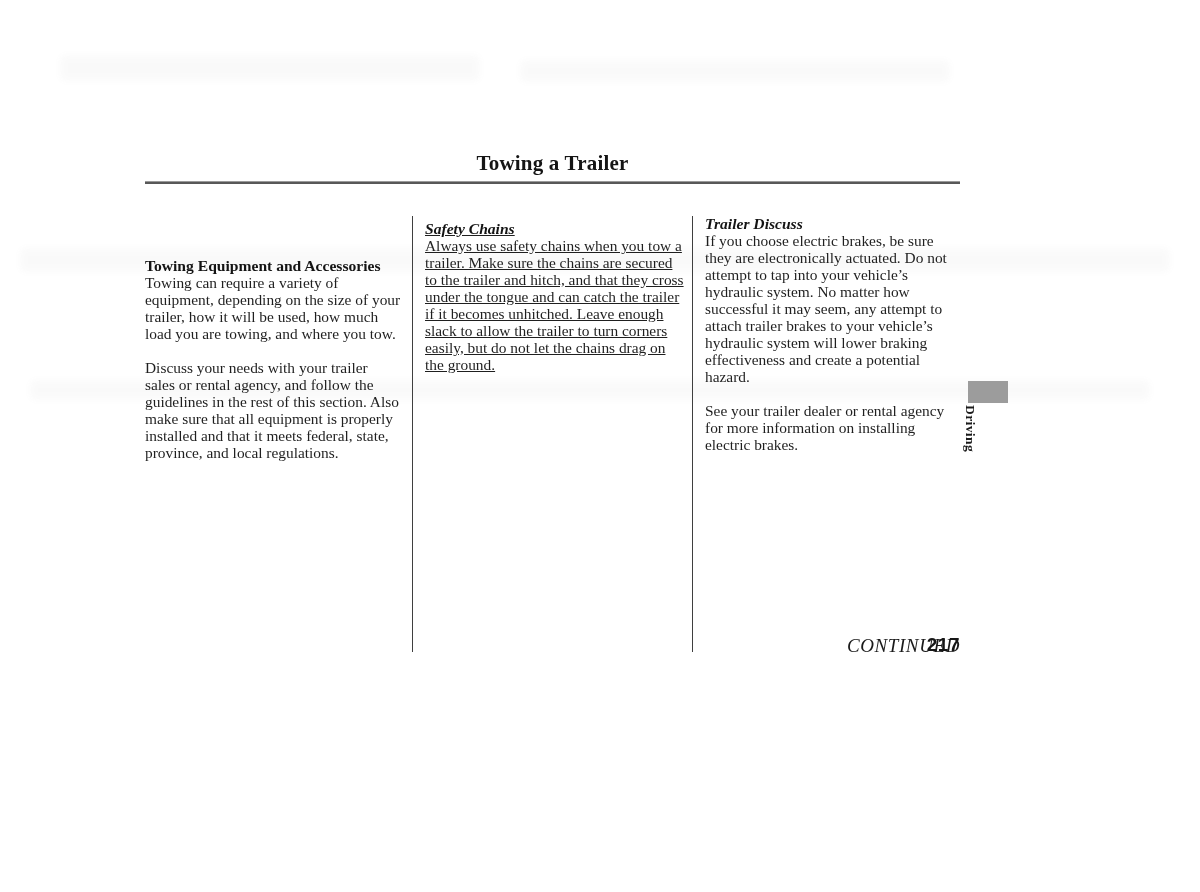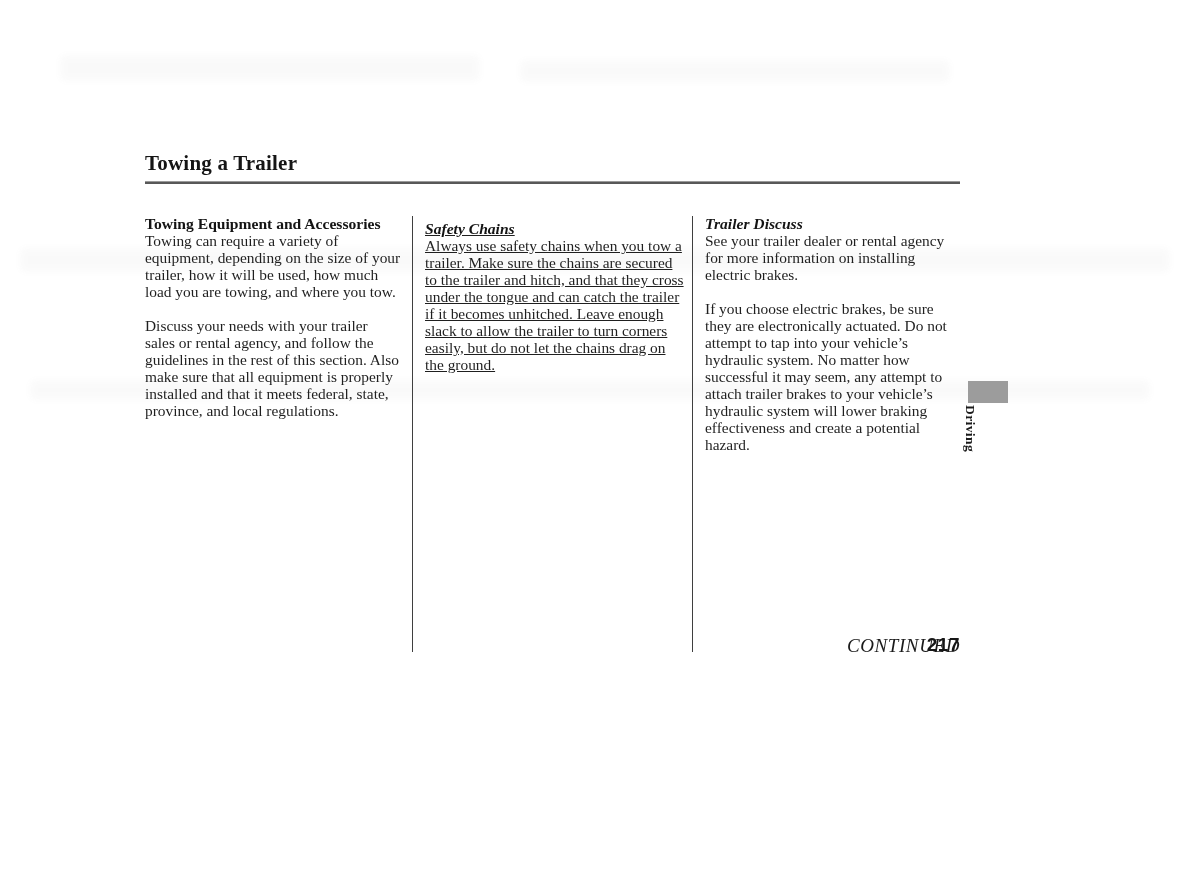--- a/index.html
+++ b/index.html
@@ -19,42 +19,42 @@
     opacity: 0.04;
     border-radius: 6px;
     filter: blur(3px);
     pointer-events: none;
   }
   .page-title {
     position: absolute;
     top: 151px;
     left: 145px;
     width: 815px;
-    text-align: left;
+    text-align: center;
     font-size: 21px;
     font-weight: bold;
     color: #151515;
     letter-spacing: 0.2px;
   }
   .title-rule {
     position: absolute;
     top: 181px;
     left: 145px;
     width: 815px;
     height: 2px;
     background: #585858;
     border-top: 1px solid #9a9a9a;
   }
   .col {
     position: absolute;
     top: 215px;
     font-size: 15.4px;
     line-height: 17px;
   }
-  .col-1 { left: 145px; width: 256px; }
+  .col-1 { left: 145px; width: 256px; margin-top: 42px; }
   .col-2 { left: 425px; width: 260px; }
   .col-3 { left: 705px; width: 258px; }
   .section + .section { margin-top: 5px; text-decoration: underline; }
   .section-heading {
     font-weight: bold;
     color: #141414;
     margin: 0;
     font-size: 15.6px;
     line-height: 17px;
   }
@@ -143,22 +143,22 @@
       <p class="section-heading italic">Safety Chains</p>
       <p class="body-par">Always use safety chains when you tow a trailer. Make sure the chains are secured to the trailer and hitch, and that they cross under the tongue and can catch the trailer if it becomes unhitched. Leave enough slack to allow the trailer to turn corners easily, but do not let the chains drag on the ground.</p>
     </div>
   </div>
 
   <div class="divider divider-2"></div>
 
   <div class="col col-3">
     <div class="section">
       <p class="section-heading italic">Trailer Discuss</p>
+      <p class="body-par">If you choose electric brakes, be sure they are electronically actuated. Do not attempt to tap into your vehicle’s hydraulic system. No matter how successful it may seem, any attempt to attach trailer brakes to your vehicle’s hydraulic system will lower braking effectiveness and create a potential hazard.</p>
       <p class="body-par">See your trailer dealer or rental agency for more information on installing electric brakes.</p>
-      <p class="body-par">If you choose electric brakes, be sure they are electronically actuated. Do not attempt to tap into your vehicle’s hydraulic system. No matter how successful it may seem, any attempt to attach trailer brakes to your vehicle’s hydraulic system will lower braking effectiveness and create a potential hazard.</p>
     </div>
   </div>
 
   <div class="side-tab"></div>
   <div class="side-tab-label">Driving</div>
 
   <div class="continued">CONTINUED</div>
   <div class="page-number">217</div>
 
 </div>

